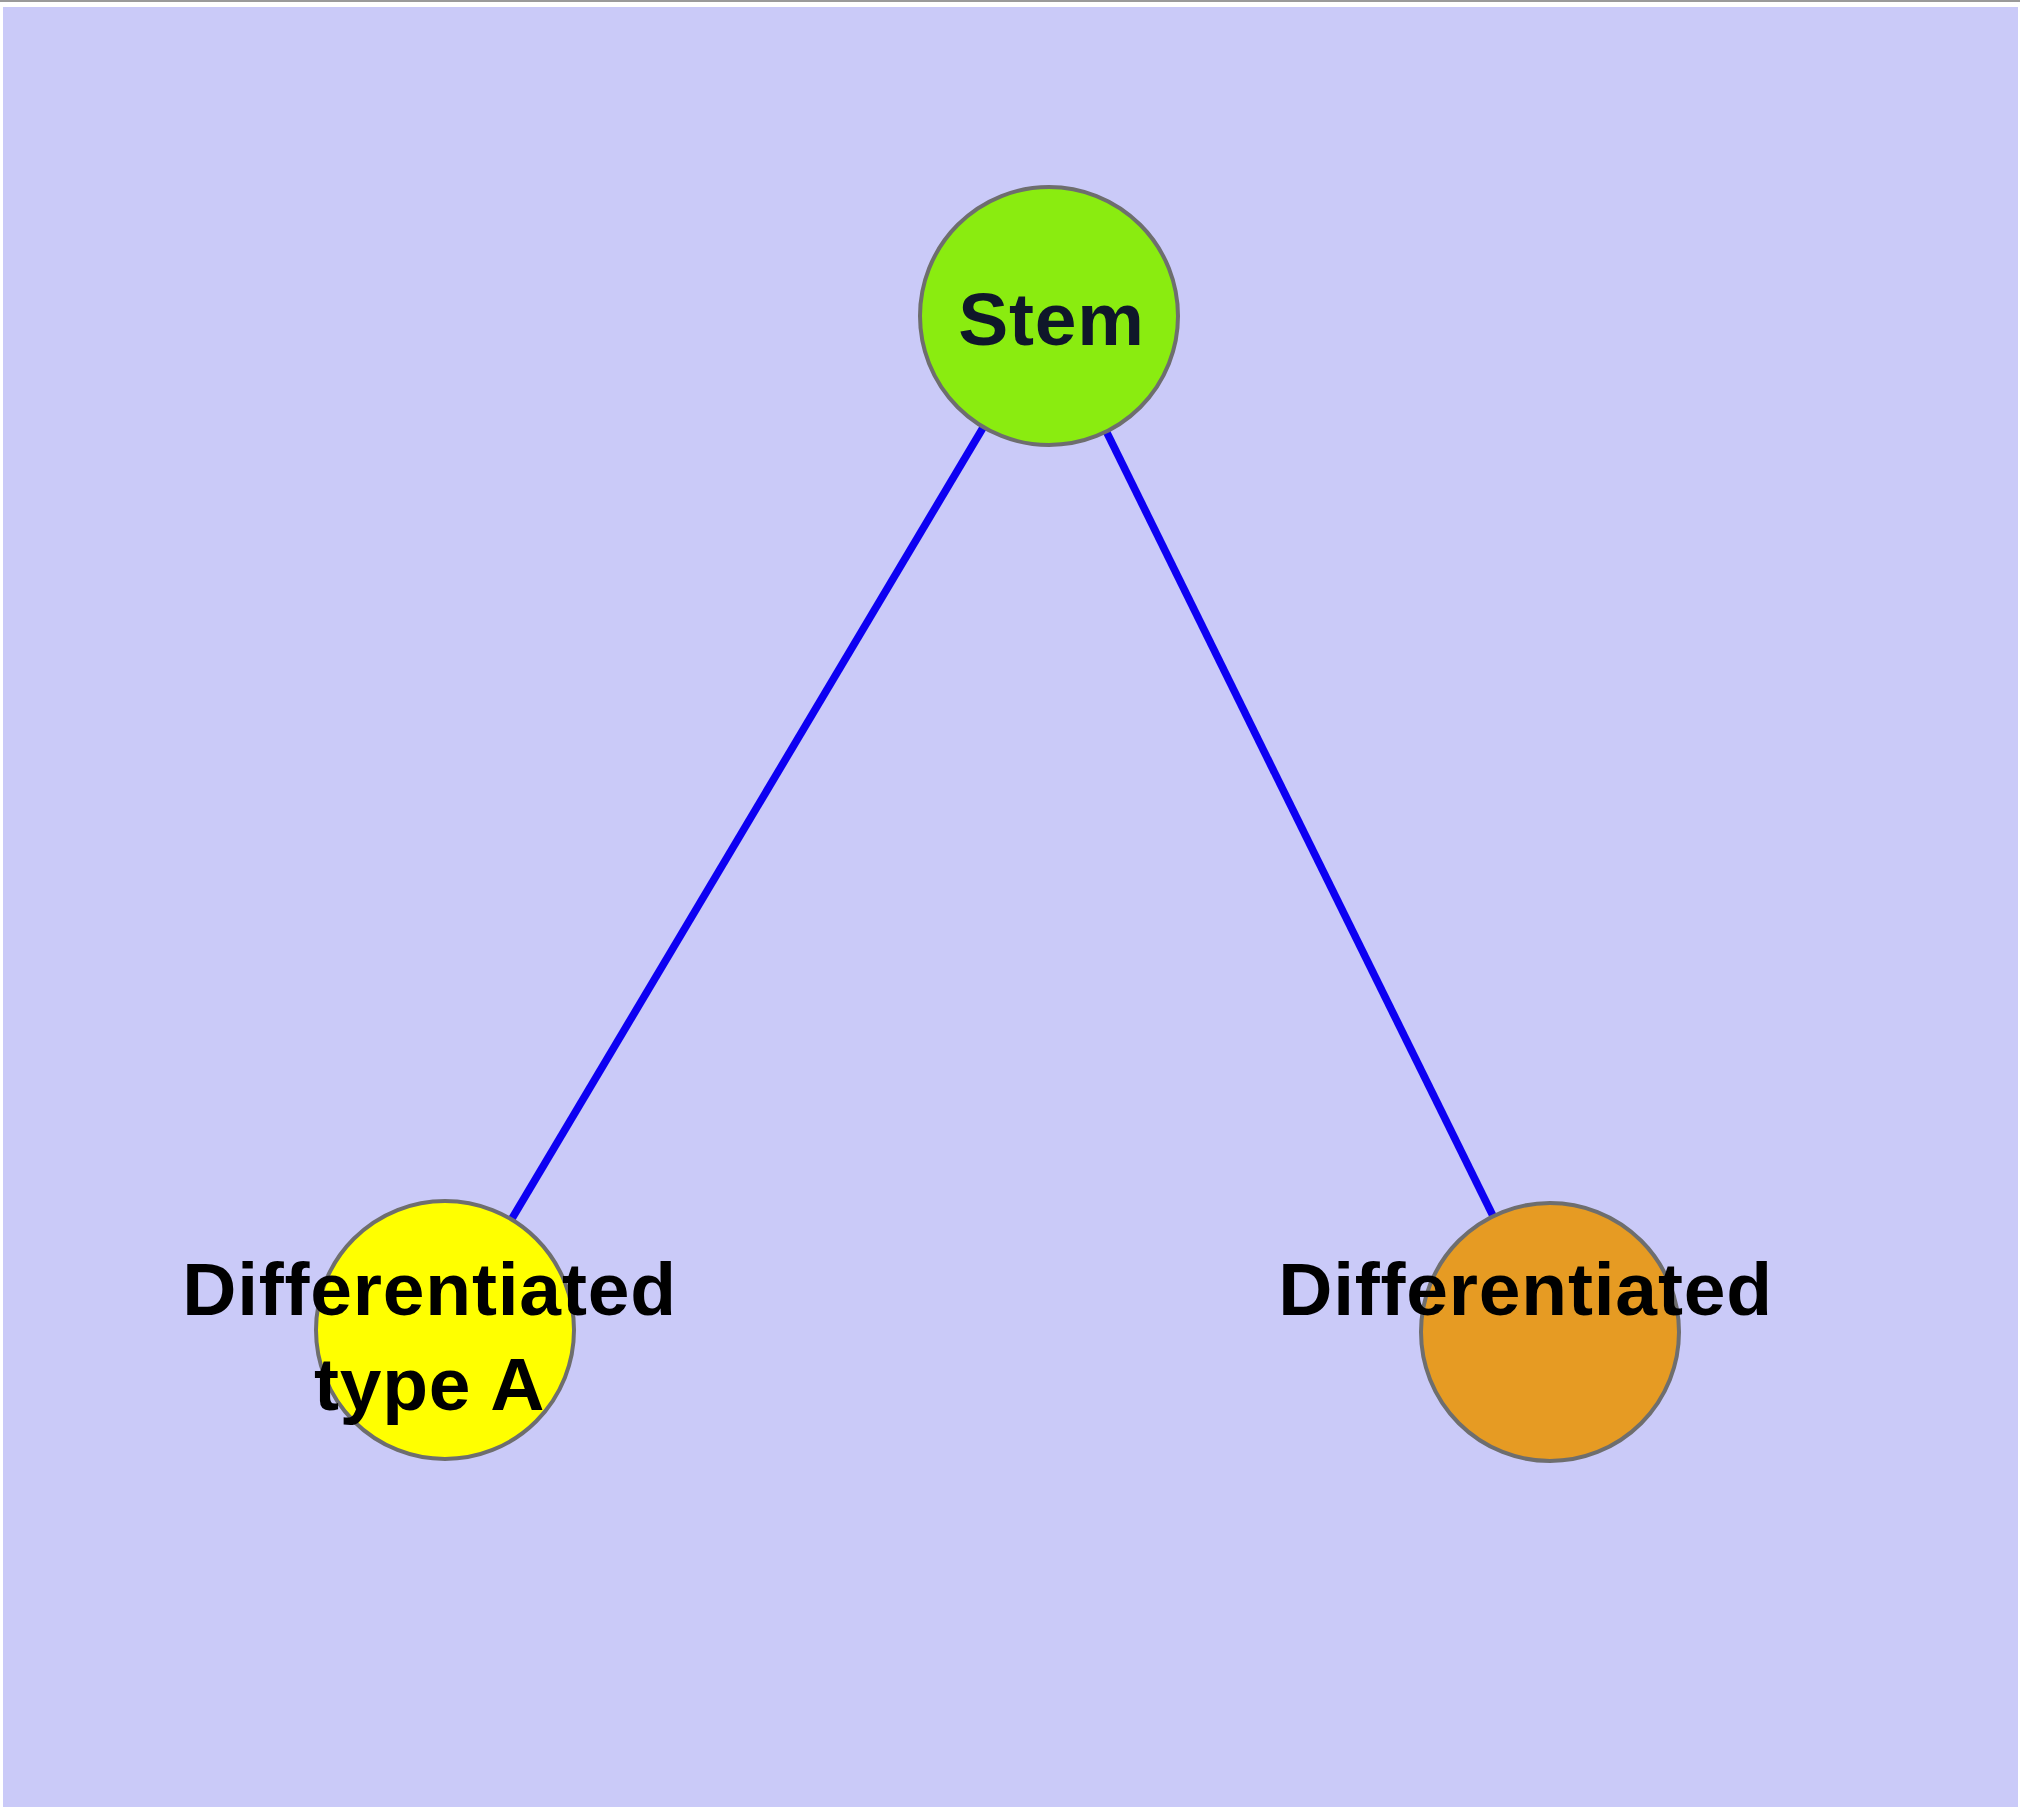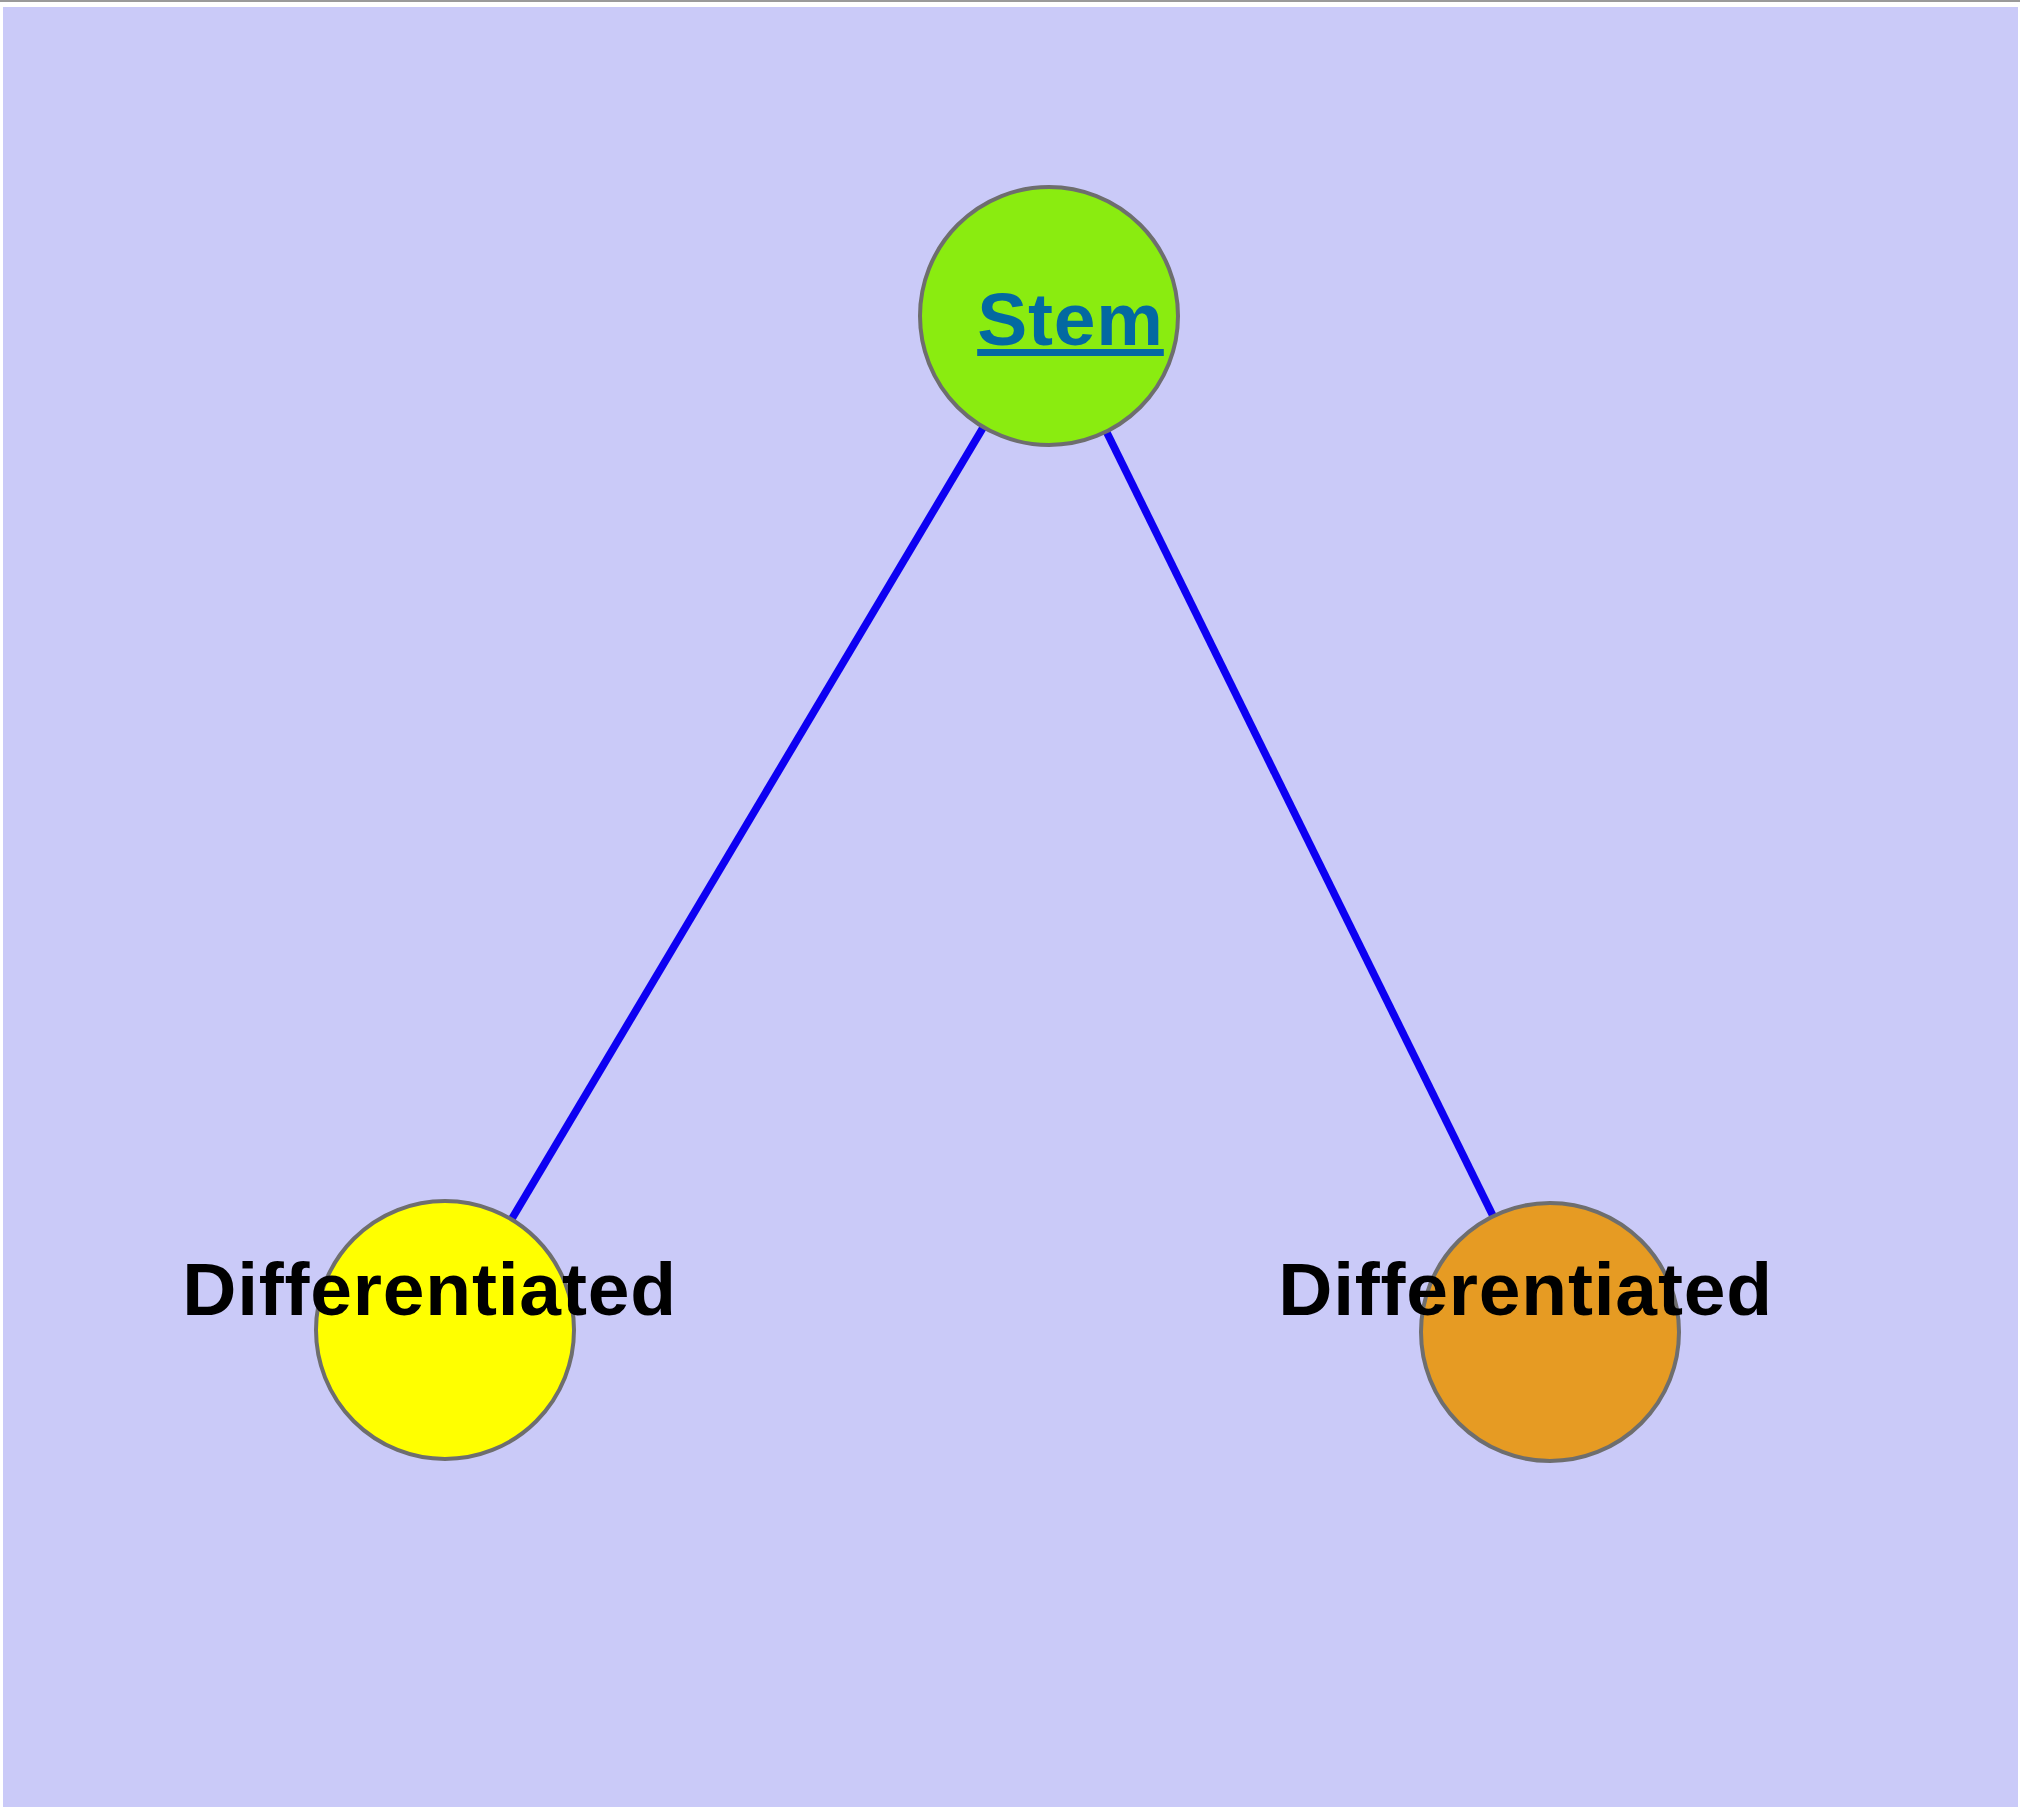--- a/index.html
+++ b/index.html
@@ -67,26 +67,27 @@
 
   <svg id="edges-svg" viewBox="0 0 2384 2138" xmlns="http://www.w3.org/2000/svg">
     <line x1="1238" y1="373" x2="525" y2="1570" stroke="#0d00f2" stroke-width="9"></line>
     <line x1="1238" y1="373" x2="1829" y2="1572" stroke="#0d00f2" stroke-width="9"></line>
   </svg>
 
   <div class="node-circle" style="left: 918px; top: 185px; background: rgb(138, 236, 16); border-color: rgb(110, 110, 110);"></div>
   <div class="node-circle" style="left: 314px; top: 1199px; background: rgb(255, 255, 0); border-color: rgb(110, 110, 110);"></div>
   <div class="node-circle" style="left: 1419px; top: 1201px; background: rgb(230, 155, 35); border-color: rgb(110, 110, 110);"></div>
 
-  <div class="node-label" style="left: 689px; top: 272px; color: #0369a1; text-decoration: underline;">
+  <div class="node-label" style="left: 670px; top: 272px; color: #0f172a;">
     <span class="lbl-line">Stem</span>
   </div>
 
   <div class="node-label" style="left: 48px; top: 1242px; color: rgb(0, 0, 0);">
     <span class="lbl-line">Differentiated</span>
+    <span class="lbl-line">type A</span>
   </div>
 
   <div class="node-label" style="left: 1144px; top: 1242px; color: rgb(0, 0, 0);">
     <span class="lbl-line">Differentiated</span>
   </div>
 
 </div>
 
 
 </body></html>

